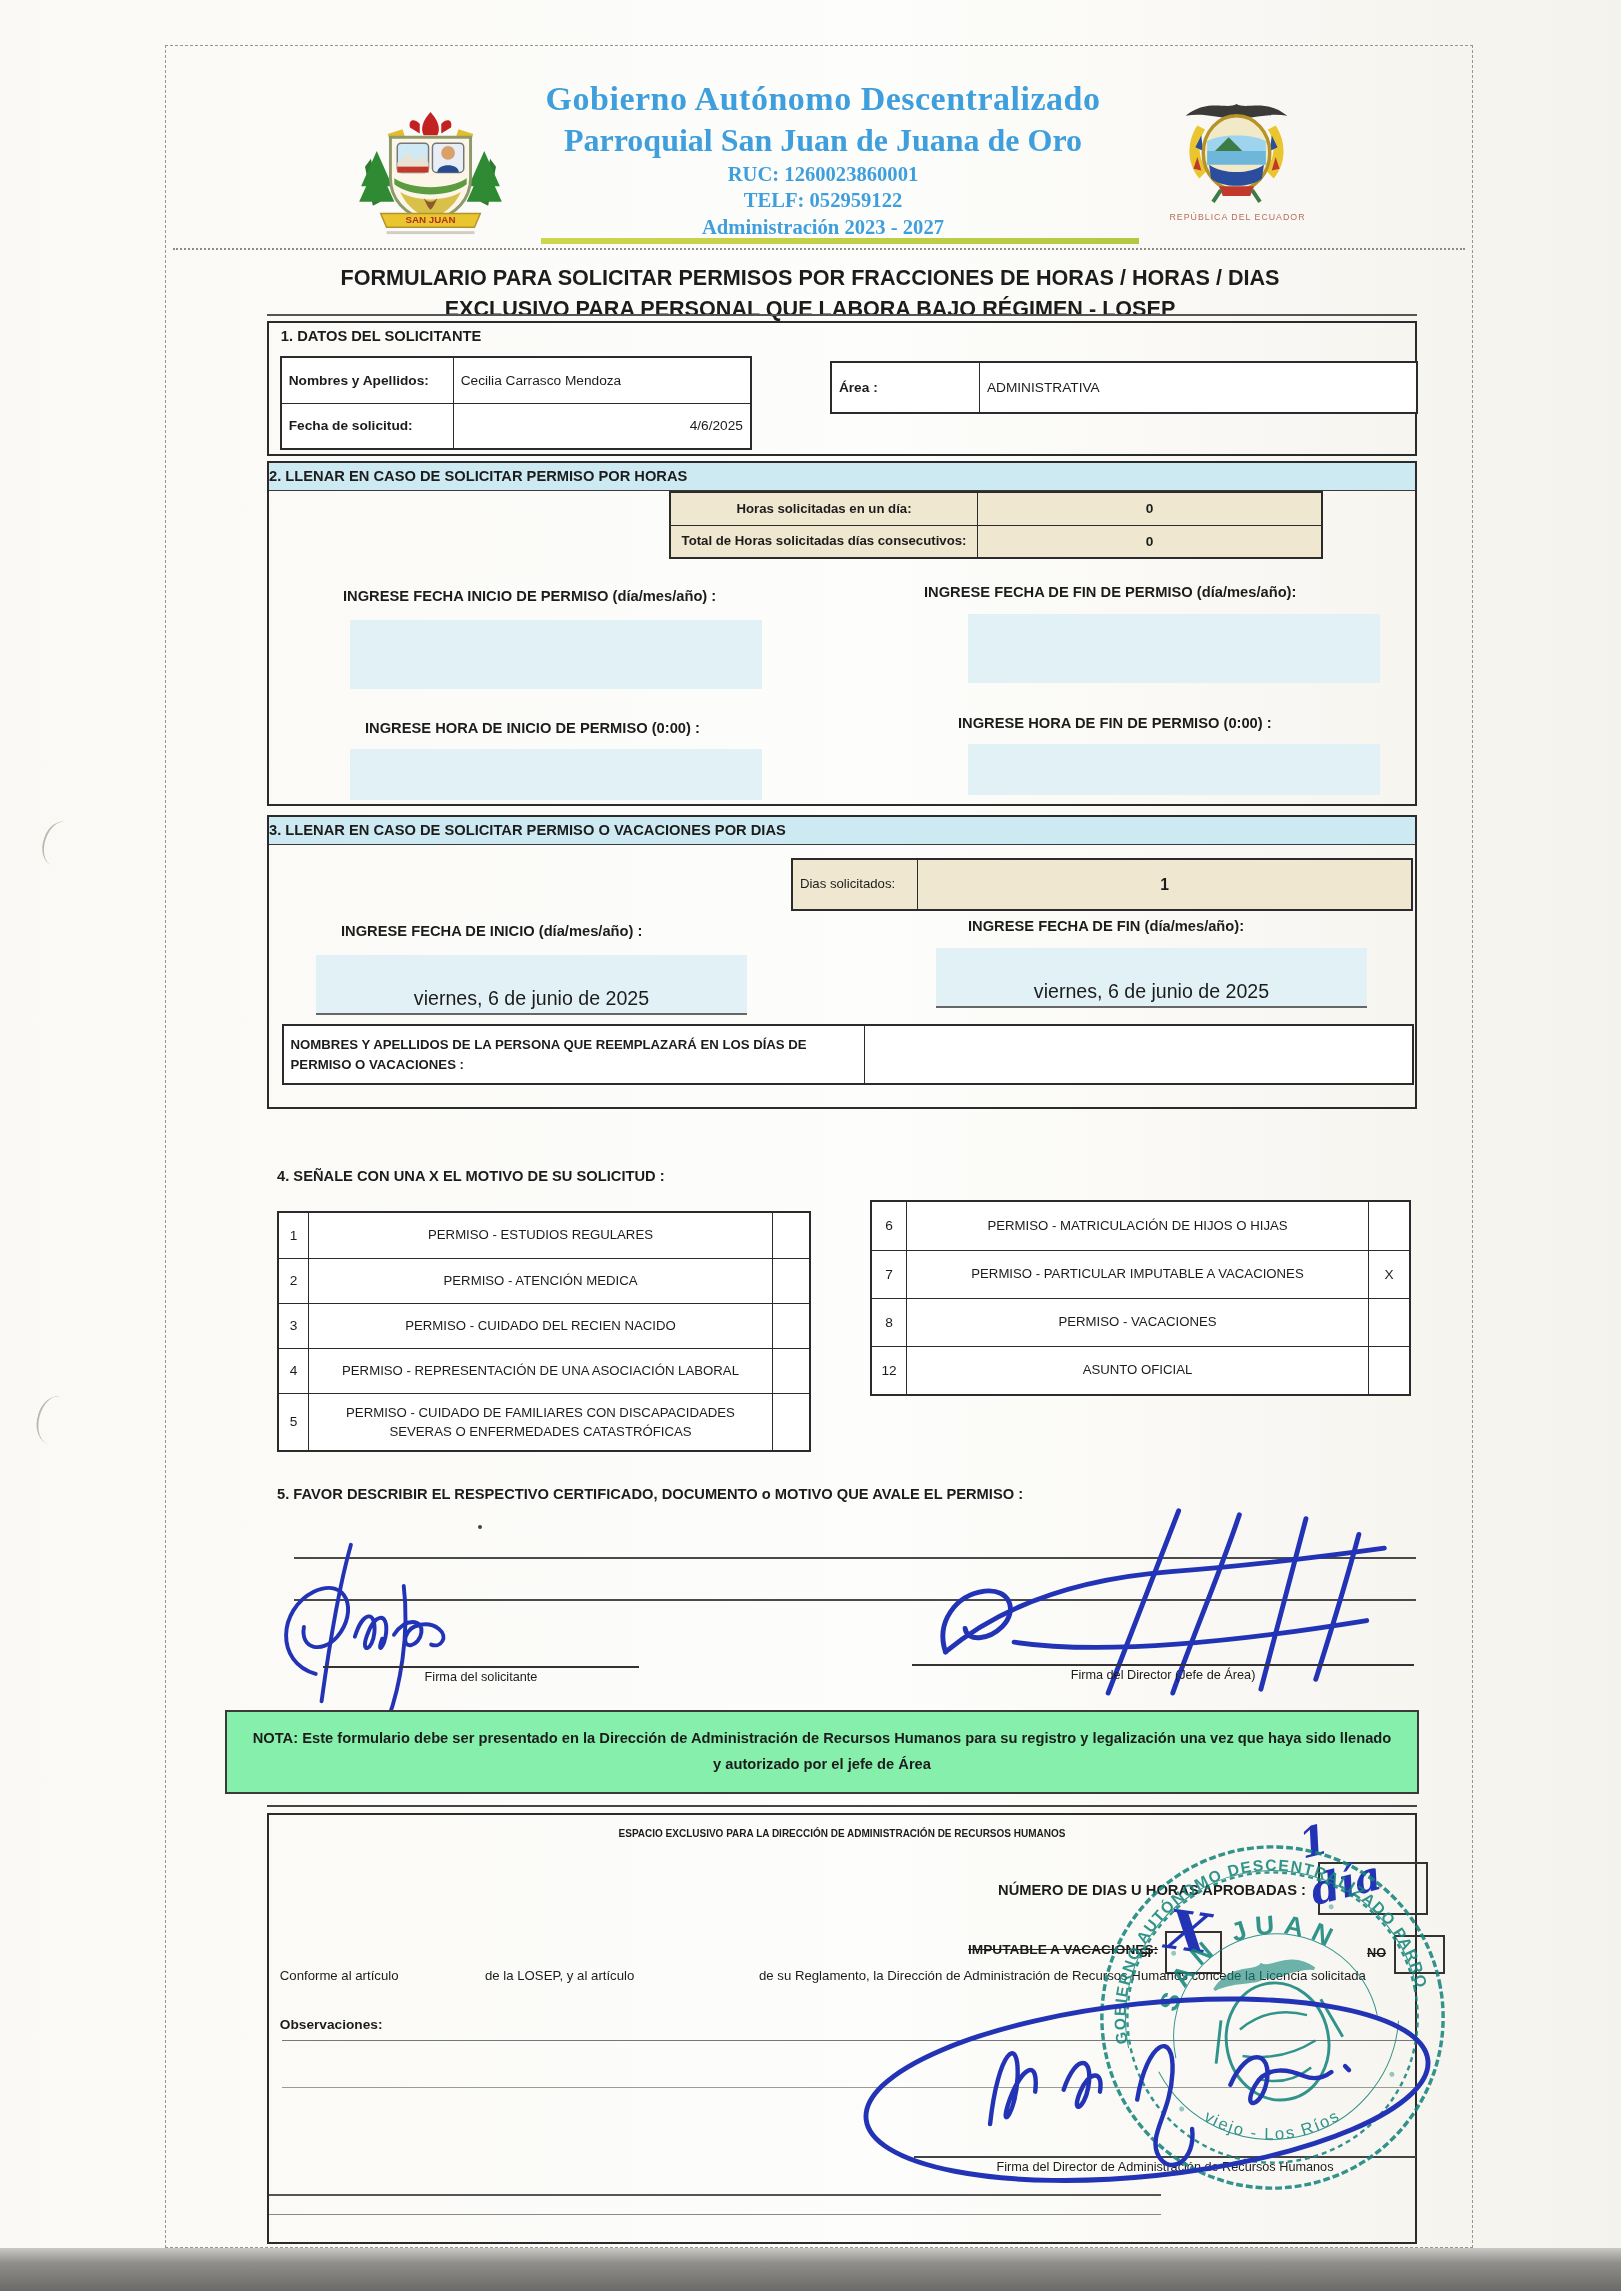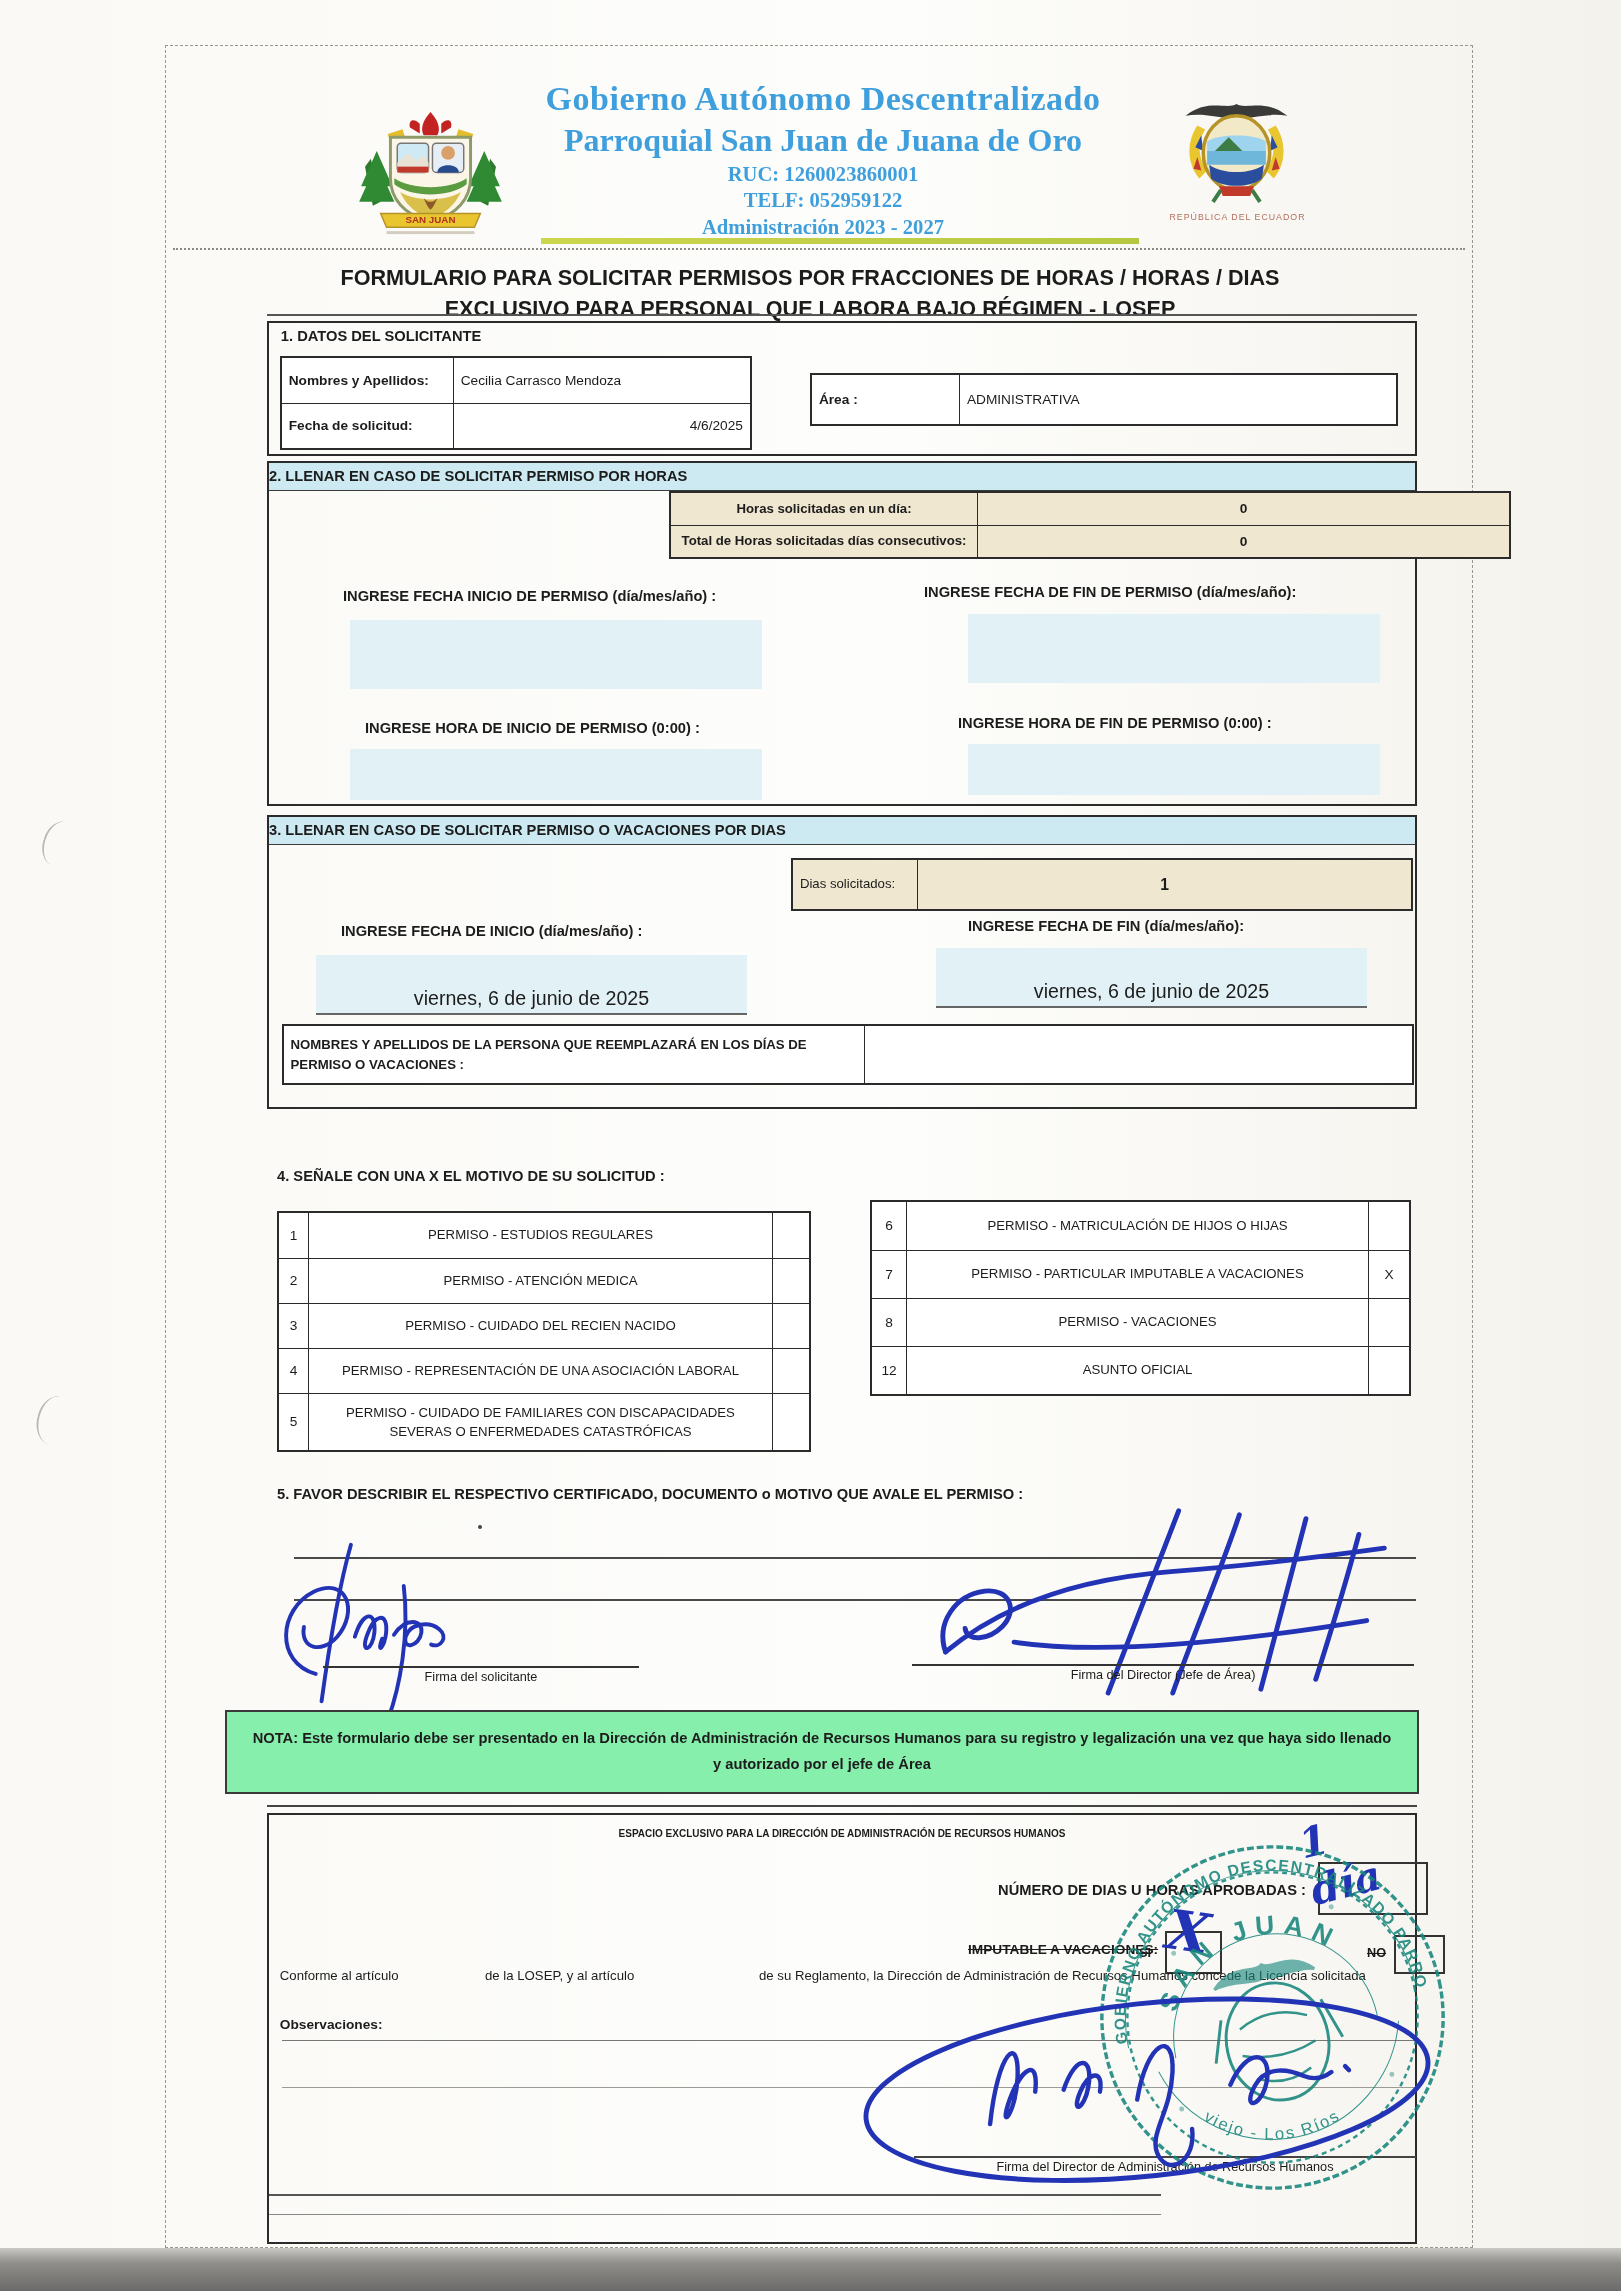--- a/index.html
+++ b/index.html
@@ -92,31 +92,31 @@
 
   <div class="abs line" style="left:267px;top:314px;width:1150px;"></div>
   <div class="abs box" style="left:267px;top:321px;width:1150px;height:135px;">
     <div class="abs b" style="left:11.8px;top:4.9px;font-size:14.7px;">1. DATOS DEL SOLICITANTE</div>
     <div class="abs grid" style="left:10.8px;top:33px;width:472px;grid-template-columns:171px 1fr;grid-template-rows:45px 45px;">
       <div class="cell r0 c0 b">Nombres y Apellidos:</div>
       <div class="cell r0">Cecilia Carrasco Mendoza</div>
       <div class="cell c0 b">Fecha de solicitud:</div>
       <div class="cell rt">4/6/2025</div>
     </div>
-    <div class="abs grid" style="left:541px;top:38px;width:588px;grid-template-columns:147px 1fr;grid-template-rows:49px;margin-top:12px;">
+    <div class="abs grid" style="left:561px;top:38px;width:588px;grid-template-columns:147px 1fr;grid-template-rows:49px;">
       <div class="cell r0 c0 b">Área :</div>
       <div class="cell r0">ADMINISTRATIVA</div>
     </div>
   </div>
 
   <div class="abs box" style="left:267px;top:461px;width:1150px;height:345px;">
     <div class="bluebar" style="width:100%;height:26.5px;">
       <span>2. LLENAR EN CASO DE SOLICITAR PERMISO POR HORAS</span>
     </div>
-    <div class="abs grid" style="left:400px;top:28px;width:842px;grid-template-columns:306px 1fr;grid-template-rows:32px 32px;">
+    <div class="abs grid" style="left:400px;top:28px;width:654px;grid-template-columns:306px 1fr;grid-template-rows:32px 32px;">
       <div class="cell r0 c0 ctr beige b" style="font-size:13.2px;">Horas solicitadas en un día:</div>
       <div class="cell r0 ctr beige b">0</div>
       <div class="cell c0 ctr beige b" style="font-size:13.2px;">Total de Horas solicitadas días consecutivos:</div>
       <div class="cell ctr beige b">0</div>
     </div>
     <div class="abs b" style="left:74px;top:125px;font-size:14.7px;">INGRESE FECHA INICIO DE PERMISO (día/mes/año) :</div>
     <div class="abs b" style="left:655px;top:121px;font-size:14.7px;">INGRESE FECHA DE FIN DE PERMISO (día/mes/año):</div>
     <div class="abs field" style="left:81px;top:157px;width:412px;height:69px;"></div>
     <div class="abs field" style="left:699px;top:151px;width:412px;height:69px;"></div>
     <div class="abs b" style="left:96px;top:257px;font-size:14.7px;text-align:center;">INGRESE HORA DE INICIO DE PERMISO (0:00) :</div>

